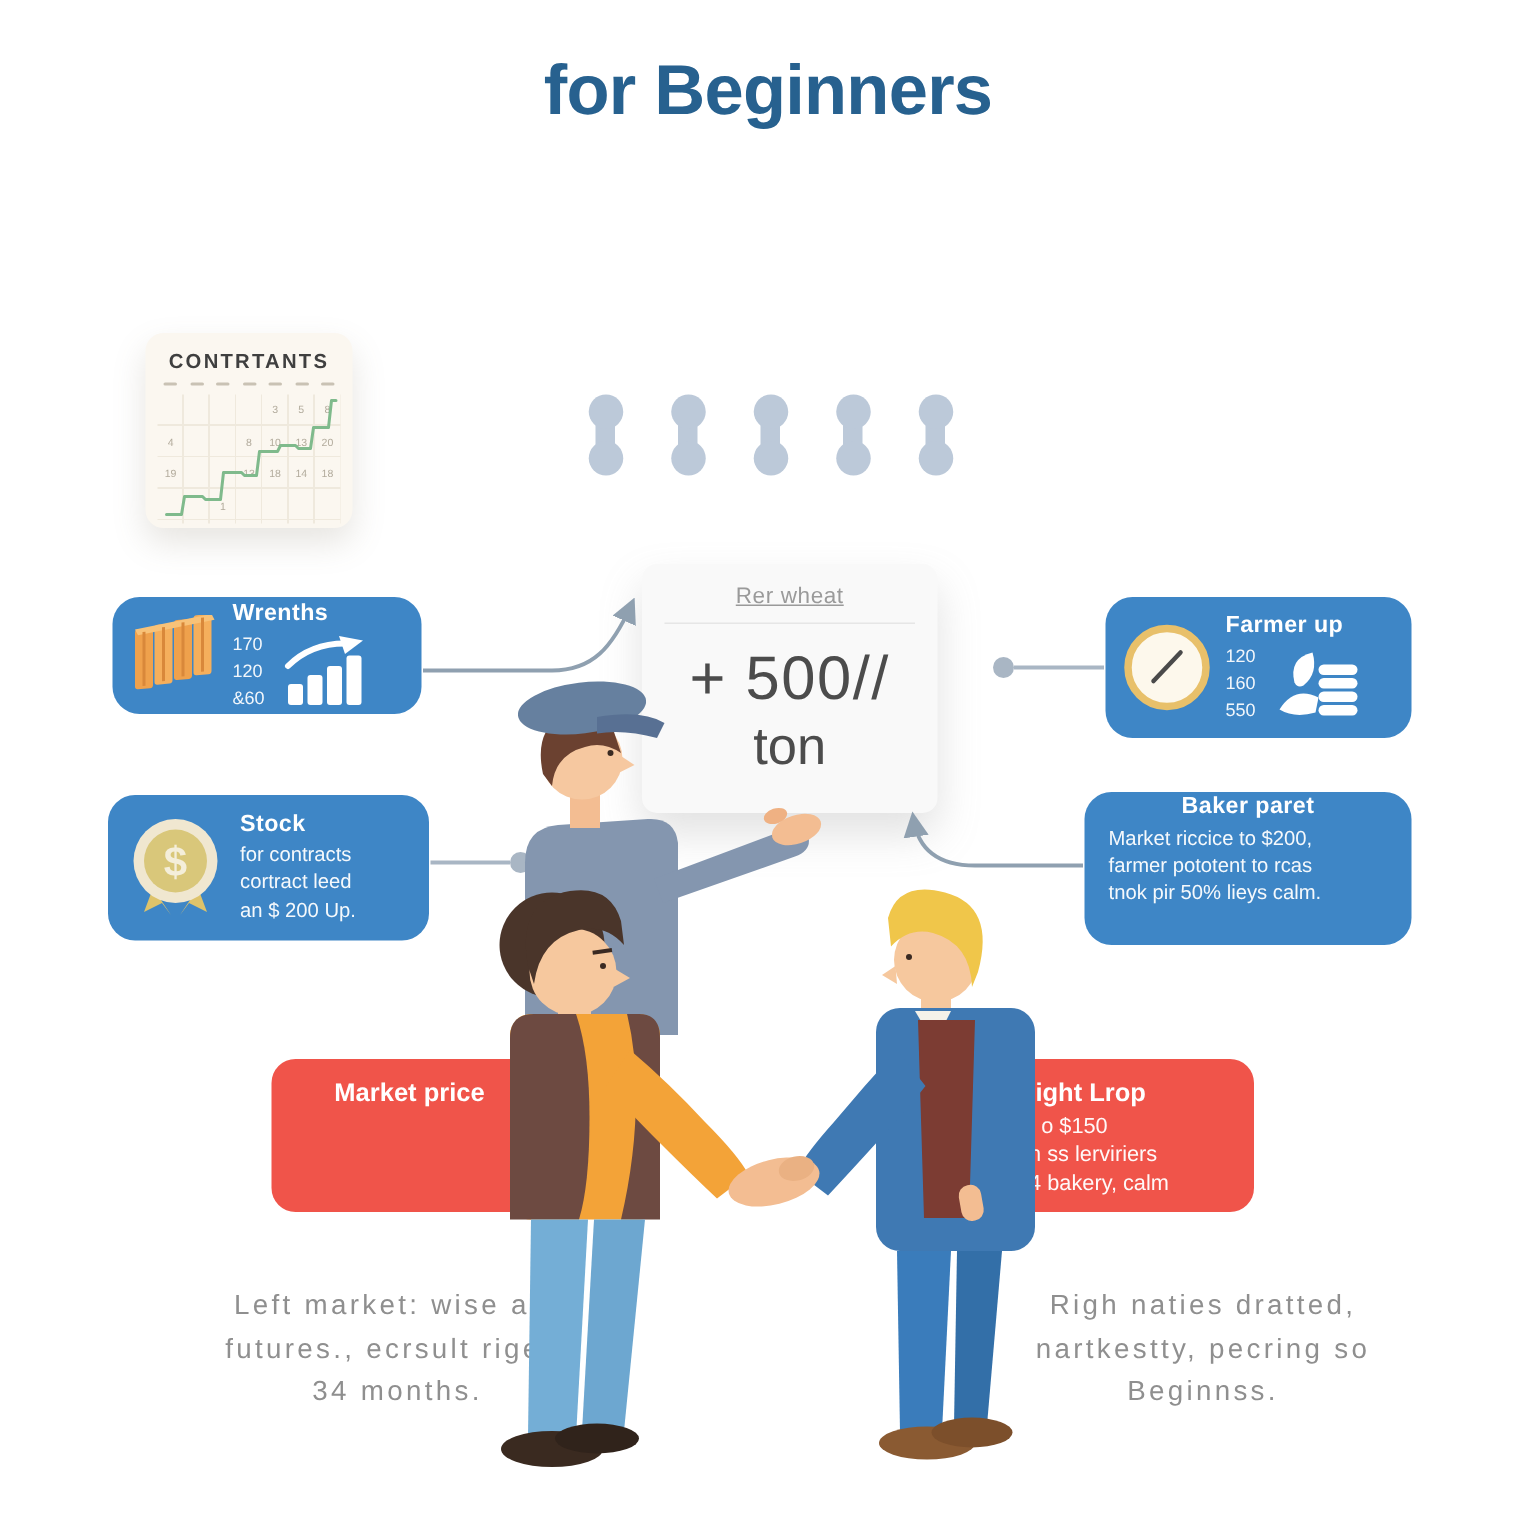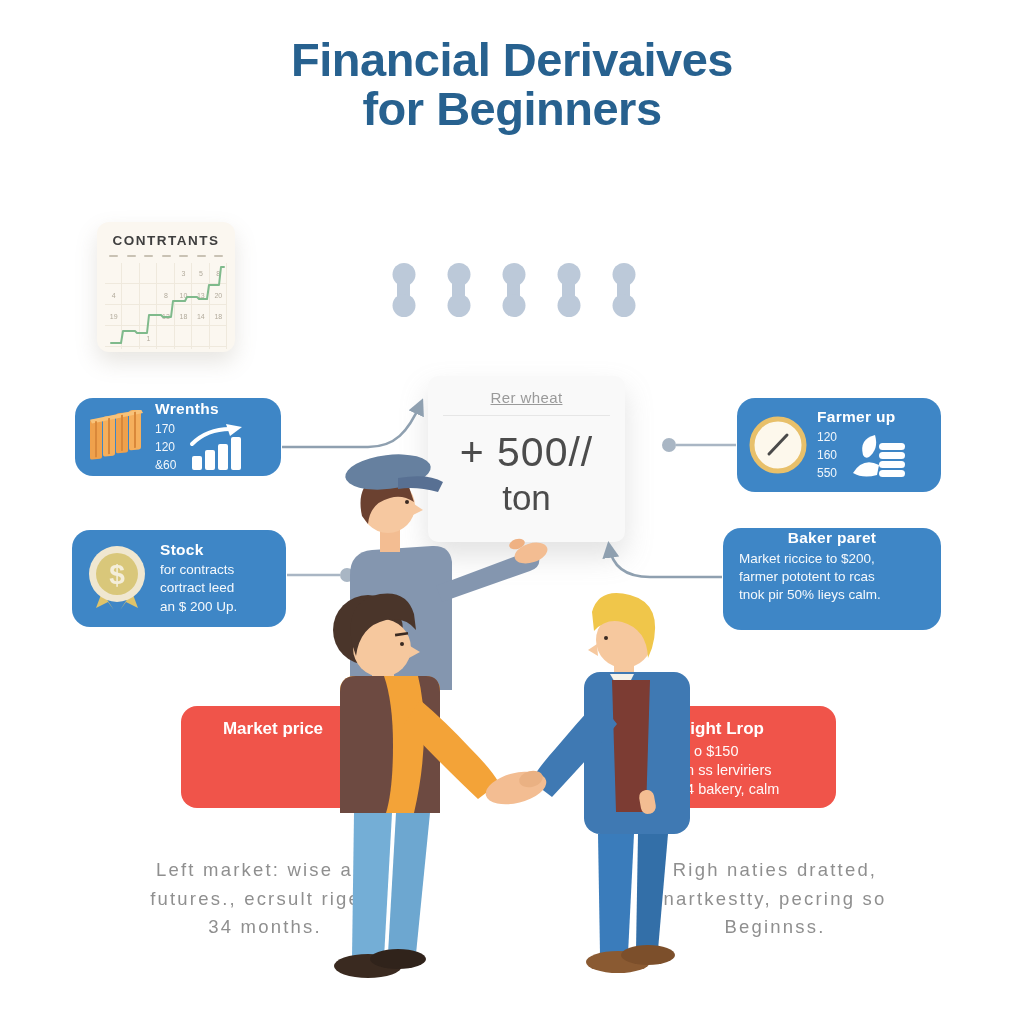--- a/index.html
+++ b/index.html
@@ -60,34 +60,33 @@
     padding:13px 12px;box-sizing:border-box;}
   .rb-left{left:181px;top:706px;width:184px;height:102px;text-align:center;}
   .rb-right{left:656px;top:706px;width:180px;height:102px;text-align:left;padding-left:22px;}
   .rb-title{font-size:17px;font-weight:bold;margin-bottom:3px;}
   .rb-lines{font-size:14.5px;line-height:1.32;color:rgba(255,255,255,.96);}
 
   
   .footnote{position:absolute;width:320px;text-align:center;color:#8f8f8f;
     font-size:18.5px;letter-spacing:2.2px;line-height:1.55;}
   .fn-left{left:105px;top:856px;}
-  .fn-right{left:615px;top:856px;}
+  .fn-right{left:642px;top:856px;}
 
   
   .connectors,.figures{position:absolute;left:0;top:0;width:1024px;height:1024px;pointer-events:none;}
   .connectors{z-index:3;}
   .figures{z-index:5;}
 </style>
 </head>
 <body>
 
 <div class="canvas">
 
   <div class="main-title">
-    <div>Financial Derivaives</div>
     <div>for Beginners</div>
   </div>
 
   <div class="calendar">
     <div class="cal-title">CONTRTANTS</div>
     <div class="cal-days">
         <span class="cal-day-dash"></span>
         <span class="cal-day-dash"></span>
         <span class="cal-day-dash"></span>
         <span class="cal-day-dash"></span>

